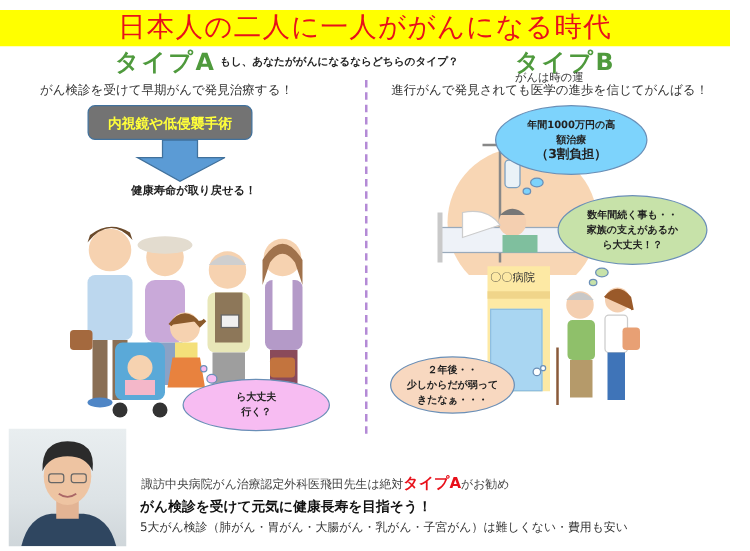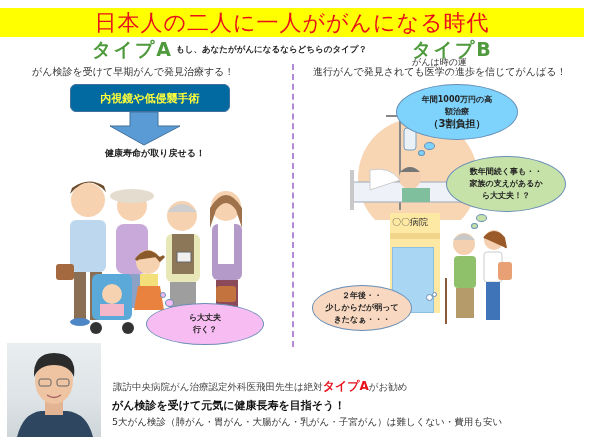--- a/index.html
+++ b/index.html
@@ -1,30 +1,30 @@
 <!DOCTYPE html>
 <html><head>
 <meta charset="utf-8">
 <style>
   * { box-sizing: border-box; margin: 0; padding: 0; }
   html, body { width: 600px; height: 441px; background: #ffffff; overflow: hidden; }
   body { position: relative; font-family: "DejaVu Sans", "Liberation Sans", sans-serif; color: #333; }
   .abs { position: absolute; }
 
-  .banner { left: 0; top: 8px; width: 584px; height: 29px; background: #ffff00; display: flex; align-items: flex-start; justify-content: center; }
+  .banner { left: 0; top: 8px; width: 584px; height: 29px; background: #ffff00; display: flex; align-items: flex-end; justify-content: center; }
   .banner-title { color: #e8101a; font-size: 22px; letter-spacing: 1px; font-family: "DejaVu Sans", sans-serif; }
 
   .type-label { color: #4f9a3d; font-weight: bold; font-size: 19px; letter-spacing: 2px; }
   .question { font-size: 8.5px; font-weight: bold; color: #222; }
   .subtitle { font-size: 10px; color: #333; }
   .small { font-size: 9px; color: #333; }
 
   .divider { left: 292px; top: 64px; width: 3px; height: 283px; border-left: 2px dashed #b48ad6; }
 
-  .blue-box { left: 70px; top: 84px; width: 160px; height: 28px; background: #0369a1; border: 1px solid #41719c; border-radius: 6px; display: flex; align-items: center; justify-content: center; }
+  .blue-box { left: 70px; top: 84px; width: 132px; height: 28px; background: #737373; border: 1px solid #41719c; border-radius: 6px; display: flex; align-items: center; justify-content: center; }
   .blue-box span { color: #ffff3a; font-weight: bold; font-size: 11px; }
 
   .result-text { left: 70px; top: 146px; width: 170px; text-align: center; font-size: 9px; font-weight: bold; color: #222; line-height: 14px; }
 
   .cloud { display: flex; align-items: center; justify-content: center; text-align: center; font-weight: bold; font-size: 8px; line-height: 12px; color: #222; border-radius: 50%; }
   .cloud-orange { background: #7dd3fc; border: 1px solid #6a8fb7; justify-content: center; }
   .cloud-green { background: #c7e2a9; border: 1px solid #6a8fb7; }
   .cloud-pink { background: #f7bcf2; border: 1px solid #6a8fb7; }
   .cloud-peach { background: #f8d8c0; border: 1px solid #6a8fb7; }
   .puff { border-radius: 50%; border: 1px solid #6a8fb7; }

